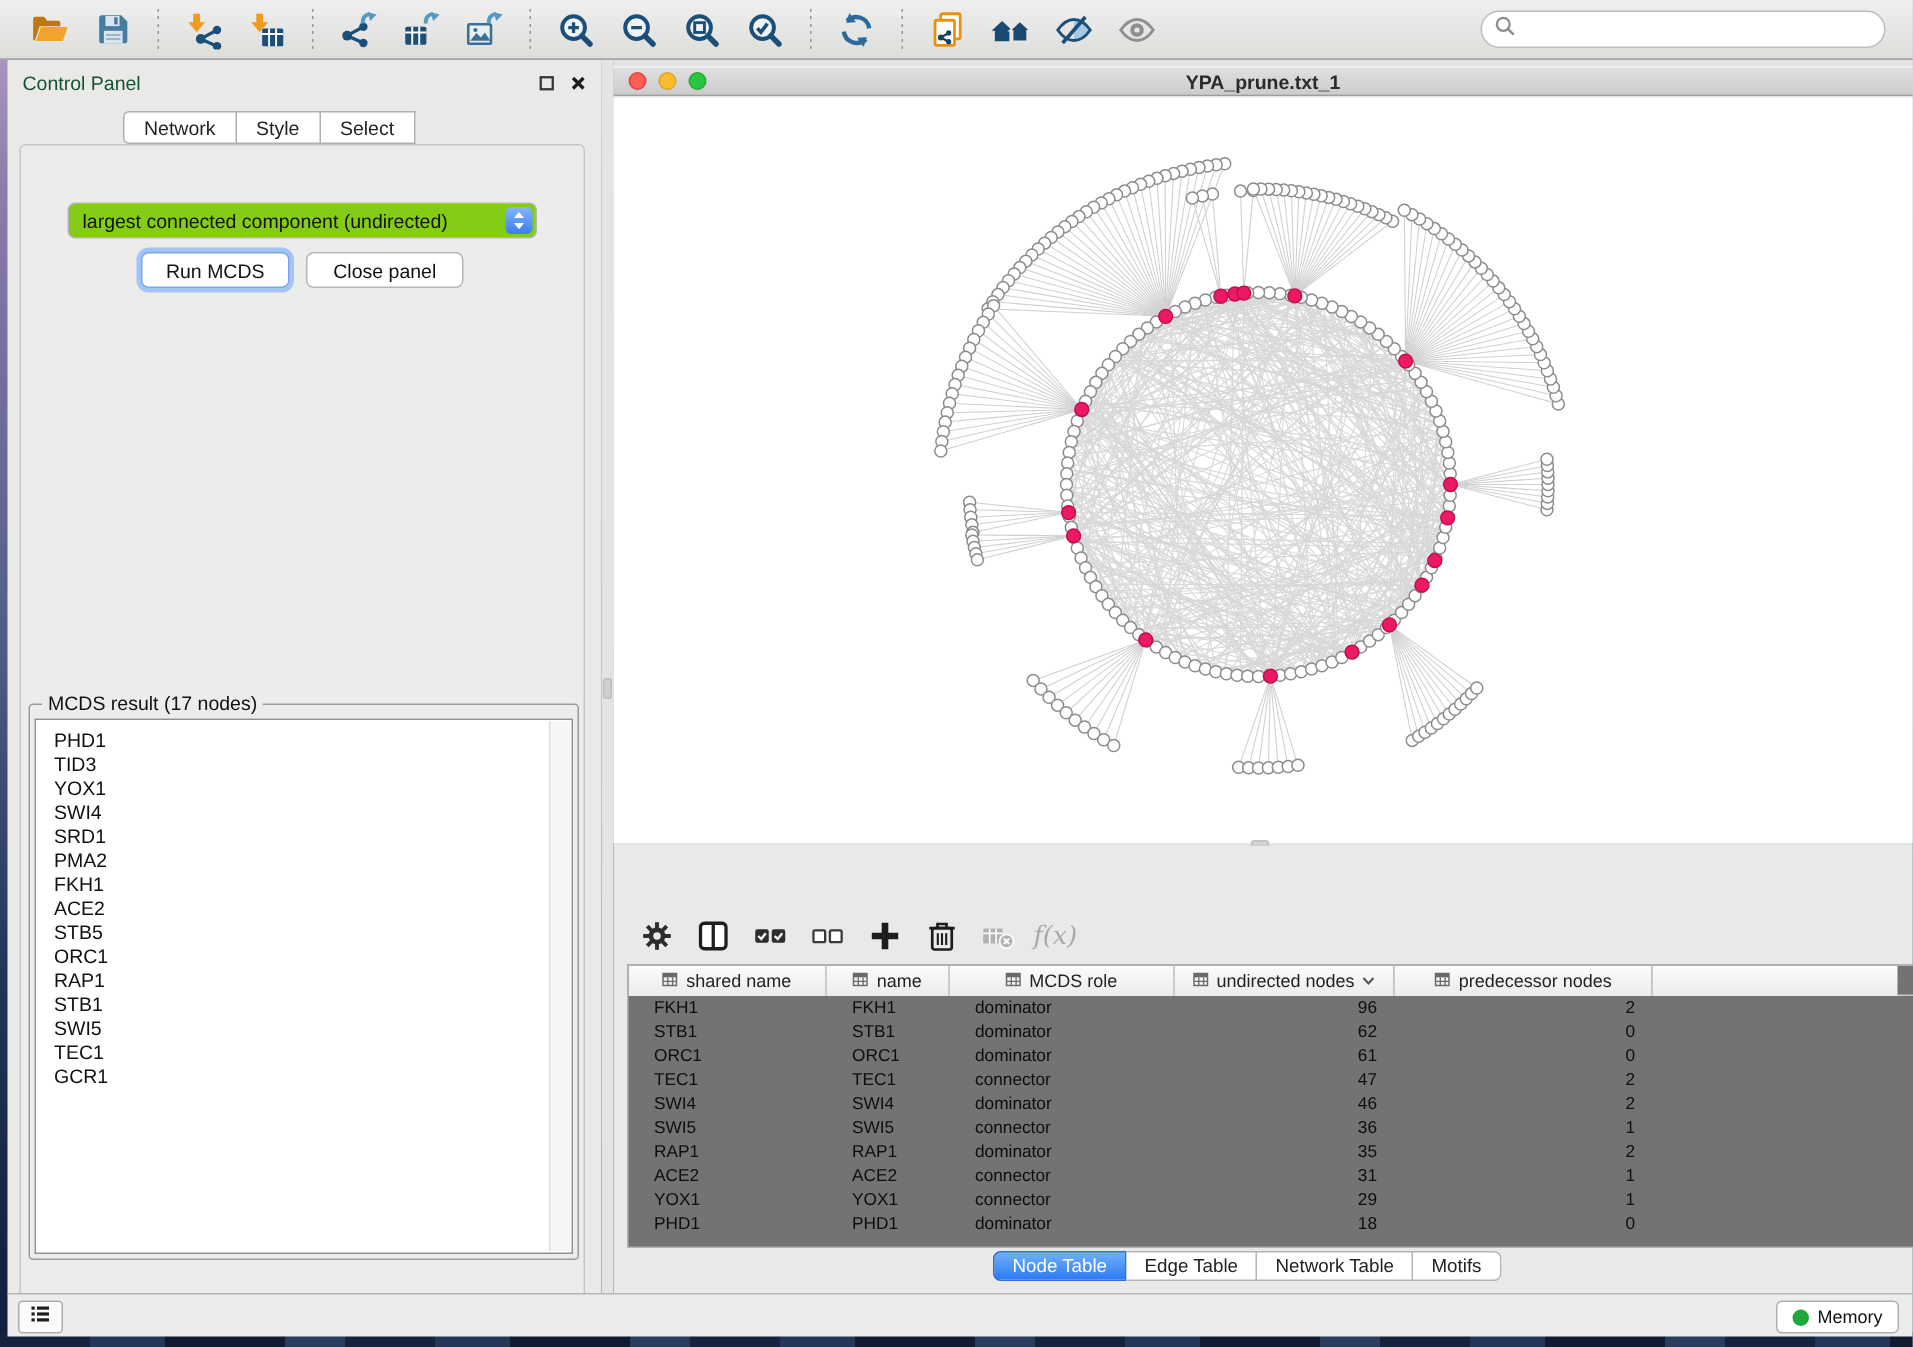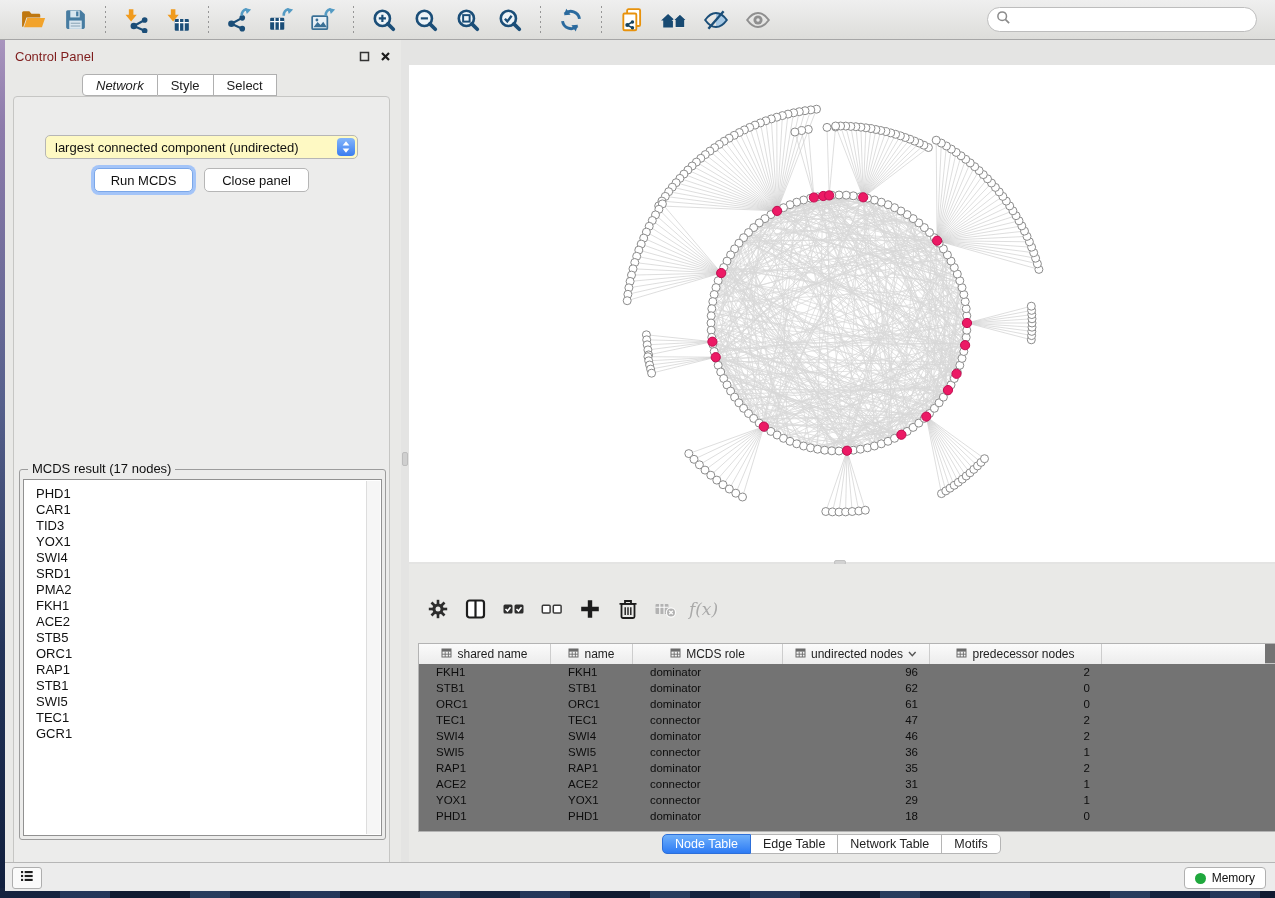--- a/index.html
+++ b/index.html
@@ -20,32 +20,32 @@
   .tb-icons { display:flex; align-items:center; height:100%; flex:1; }
   .tb-btn { width:30px; height:30px; display:flex; align-items:center; justify-content:center; margin:0 6px; }
   .tb-sep { width:1px; height:28px; margin:0 9px;
     background:repeating-linear-gradient(180deg,#969696 0 2px,transparent 2px 5px); }
   .search { width:270px; height:25px; background:#fff; border:1px solid #bdbdbd;
     border-radius:13px; display:flex; align-items:center; padding:0 8px; margin-right:8px; }
   .search input { border:none; outline:none; flex:1; font-size:12px; background:transparent; margin-left:5px; }
 
   
   .cp { position:absolute; left:5px; top:40px; width:396px; height:822px; background:#e9e9e7; }
-  .cp-title, .tp-title { font-size:13px; color:#7f1d1d; }
+  .cp-title, .tp-title { font-size:13px; color:#14532d; }
   .win-ctl { display:flex; gap:10px; align-items:center; }
   .cp-tabs { position:absolute; left:77px; top:34px; display:flex; }
   .cptab { height:22px; padding:0 13px; font-size:13px; color:#222; background:#fff;
     border:1px solid #b0b0b0; border-left:none; display:flex; align-items:center; }
-  .cptab:first-child { border-left:1px solid #b0b0b0; border-radius:4px 0 0 4px;font-style:italic; }
+  .cptab:first-child { border-left:1px solid #b0b0b0; border-radius:4px 0 0 4px; }
   .cptab:last-child { border-radius:0 4px 4px 0;margin-top:35px; }
   .cptab.active { background:linear-gradient(#6fb0fb,#2d7bf4); border-color:#2d6fd8; color:#fff; }
   .cp-body { position:absolute; left:8px; top:56px; width:377px; height:790px;
     background:#ececeb; border:1px solid #c6c6c4; border-radius:4px; }
   .opt-label { position:absolute; left:0; top:18px; width:100%; text-align:center; font-size:13px; color:#111; }
-  .selectbox { position:absolute; left:31px; top:38px; width:313px; height:24px; background:#fef9c3;
+  .selectbox { position:absolute; left:31px; top:38px; width:313px; height:24px; background:#84cc16;
     border:1px solid #b6b6b6; border-radius:5px; font-size:13px; color:#111;
     display:flex; align-items:center; padding-left:9px; }
   .stepper { position:absolute; right:2px; top:2px; bottom:2px; width:18px; border-radius:4px;
     background:linear-gradient(#85b6fa,#3a7df0); display:flex; align-items:center; justify-content:center; }
   .btn { position:absolute; height:24px; background:#fff; border:1px solid #b6b6b6; border-radius:5px;
     font-size:13px; color:#111; display:flex; align-items:center; justify-content:center; }
   .btn-run { left:80px; top:71px; width:99px; box-shadow:0 0 0 3px #a3c4f8; border-color:#7ba7e8; }
   .btn-close { left:190px; top:71px; width:105px; }
   .groupbox { position:absolute; left:5px; top:372px; width:367px; height:371px;
     border:1px solid #9c9c9c; border-radius:3px; }
@@ -76,21 +76,21 @@
   .light.green { background:#28c73f; border:1px solid #1eaa31; }
   .net-title { position:absolute; left:0; width:100%; text-align:center; font-size:13px;
     font-weight:600; color:#2a2a2a; }
   .net-canvas { position:absolute; left:0; top:25px; width:866px; height:497px; background:#fff; }
 
   
   .tp { position:absolute; left:409px; top:564px; width:866px; height:298px; background:#e9e9e7; }
   .tp-header { position:absolute; left:8px; top:4px; right:8px; height:18px;
     display:flex; justify-content:space-between; align-items:center; }
   .tp-toolbar { position:absolute; left:16px; top:32px; display:flex; align-items:center; gap:13px; }
-  .tp-btn { width:25px; height:26px; display:flex; align-items:center; justify-content:center; }
+  .tp-btn { width:25px; height:26px; display:flex; align-items:center; justify-content:center;margin-top:15px; }
   .fx { font-family:"DejaVu Serif", serif; font-style:italic; font-size:17px; color:#9e9e9e; }
   .dtable { position:absolute; left:9px; top:79px; width:992px; height:189px; background:#737373;
     border:1px solid #b3b3b3; overflow:hidden; }
   .thead { display:flex; height:20px; border-bottom:1px solid #c6c6c6; }
   .th { background:linear-gradient(#fbfbfb,#ececec); border-right:1px solid #cdcdcd; height:20px;
     display:flex; align-items:center; justify-content:center; gap:5px; font-size:12px; color:#222; }
   .trow { display:flex; height:16px; font-size:11.5px; color:#0d0d0d; align-items:center; }
   .td { overflow:hidden; white-space:nowrap; }
   .td.txt { padding-left:17px; text-align:left; }
   .td.num { text-align:right; padding-right:12px; }
@@ -289,21 +289,20 @@
           </svg>
       </span>
     </div>
     <div class="btn btn-run">Run MCDS</div>
     <div class="btn btn-close">Close panel</div>
     <div class="groupbox">
       <span class="legend">MCDS result (17 nodes)</span>
       <div class="mcds-list">
         <div class="mcds-items" id="mcdsList">
             <div>PHD1</div>
-            <div>CAR1</div>
             <div>TID3</div>
             <div>YOX1</div>
             <div>SWI4</div>
             <div>SRD1</div>
             <div>PMA2</div>
             <div>FKH1</div>
             <div>ACE2</div>
             <div>STB5</div>
             <div>ORC1</div>
             <div>RAP1</div>
@@ -316,20 +315,28 @@
       </div>
     </div>
   </div>
 </div>
 
 <div class="vsplit">
     <div class="vhandle"></div>
   </div>
 
 <div class="net">
+  <div class="net-titlebar">
+    <div class="lights">
+      <span class="light red"></span>
+      <span class="light yellow"></span>
+      <span class="light green"></span>
+    </div>
+    <div class="net-title">YPA_prune.txt_1</div>
+  </div>
   <div class="net-canvas">
     <svg id="netSvg" width="866" height="497" viewBox="0 0 866 497">
         <g stroke="#9a9a9a" stroke-width="0.75" opacity="0.38">
           <line x1="302.3" y1="248.6" x2="488.1" y2="372.0"></line>
           <line x1="308.3" y1="218.3" x2="385.4" y2="378.0"></line>
           <line x1="537.9" y1="326.9" x2="425.2" y2="385.9"></line>
           <line x1="384.6" y1="377.7" x2="558.0" y2="261.4"></line>
           <line x1="342.4" y1="351.3" x2="303.5" y2="277.6"></line>
           <line x1="527.9" y1="175.5" x2="437.2" y2="130.2"></line>
           <line x1="330.6" y1="177.3" x2="436.5" y2="385.8"></line>

